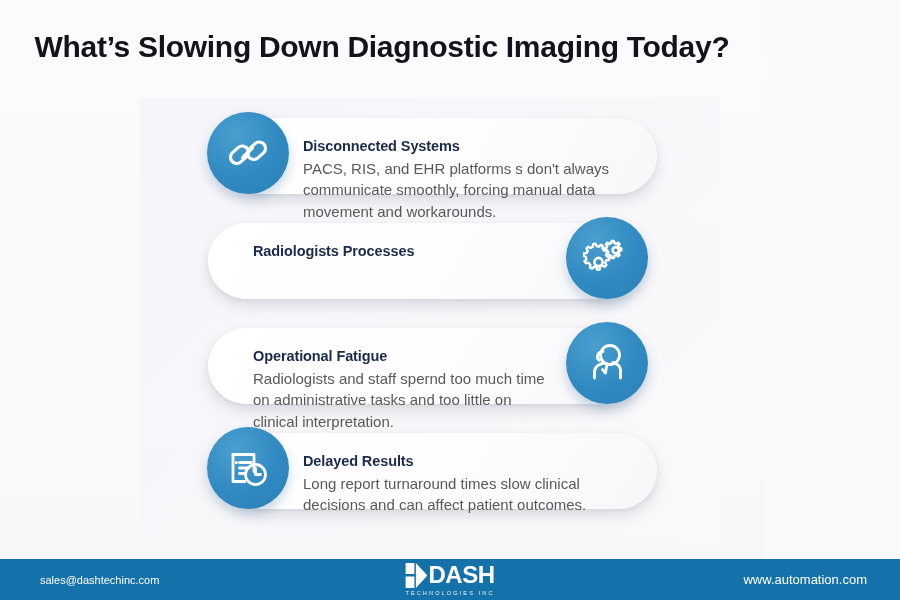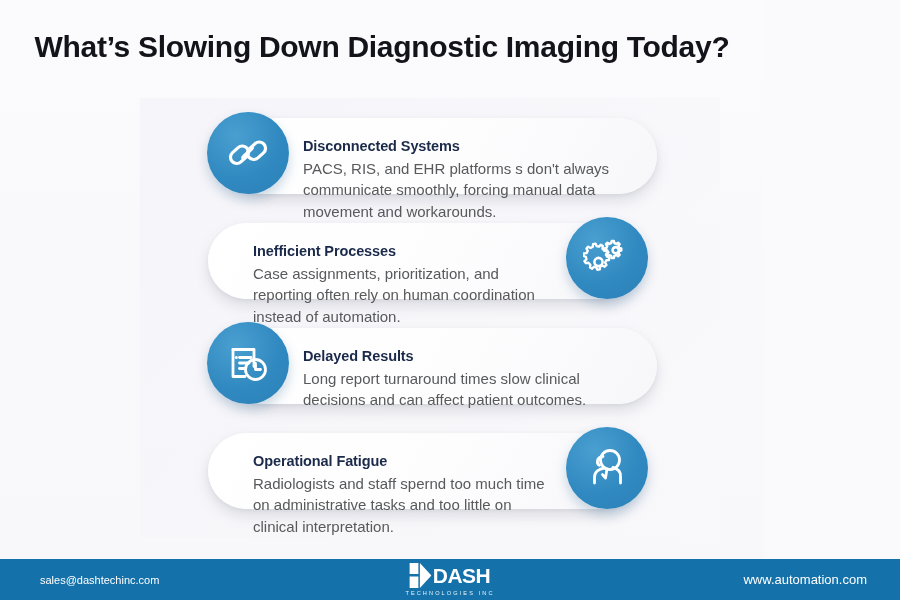--- a/index.html
+++ b/index.html
@@ -143,21 +143,21 @@
     line-height: 1;
   }
   .logo-row {
     display: flex;
     align-items: center;
     justify-content: center;
     gap: 1px;
   }
   .logo-mark { display: block; }
   .logo-word {
-    font-size: 21px;
+    font-size: 24px;
     font-weight: bold;
     color: #ffffff;
     letter-spacing: -0.5px;
     line-height: 1;
   }
   .logo-tag {
     margin-top: 3px;
     font-size: 5.6px;
     letter-spacing: 2.1px;
     color: #ffffff;
@@ -202,22 +202,40 @@
 
             <path d="M18 13.2 l2.6 .6 1.9-2.2 2.3 1.5 -.4 2.9 2.1 2.1 2.9-.4 1.5 2.3 -2.2 1.9 .6 2.6 2.7 1.1 -.5 2.7 -2.9 .3 -1.3 2.4 1.4 2.6 -1.9 2 -2.6-1.4 -2.4 1.3 -.3 2.9 -2.7 .5 -1.1-2.7 -2.6-.6 -1.9 2.2 -2.3-1.5 .4-2.9 -2.1-2.1 -2.9 .4 -1.5-2.3 2.2-1.9 -.6-2.6 -2.7-1.1 .5-2.7 2.9-.3 1.3-2.4 -1.4-2.6 1.9-2 2.6 1.4 2.4-1.3 .3-2.9 2.7-.5z" transform="translate(-3,-1) scale(.92)"></path>
             <circle cx="15.5" cy="27" r="4.1"></circle>
 
             <path d="M33 8.5 l2.1 .9 1.8-1.3 1.6 1.6 -1.3 1.8 .9 2.1 2.2 .5 0 2.3 -2.2 .5 -.9 2.1 1.3 1.8 -1.6 1.6 -1.8-1.3 -2.1 .9 -.5 2.2 -2.3 0 -.5-2.2 -2.1-.9 -1.8 1.3 -1.6-1.6 1.3-1.8 -.9-2.1 -2.2-.5 0-2.3 2.2-.5 .9-2.1 -1.3-1.8 1.6-1.6 1.8 1.3 2.1-.9 .5-2.2 2.3 0z" transform="translate(0,0) scale(.95)"></path>
             <circle cx="32.7" cy="15.2" r="3.1"></circle>
           </g>
         </svg>
       </div>
       <div class="card-text">
-        <p class="card-title">Inefficient Processes</p>
-        <p class="card-desc">Case assignments, prioritization, and reporting often rely on human coordination instead of automation.</p>
+        <p class="card-title">Radiologists Processes</p>
+      </div>
+    </div>
+
+    <div class="card right-icon">
+      <div class="pill"></div>
+      <div class="icon-circle">
+        <svg width="46" height="46" viewBox="0 0 46 46">
+          <g fill="none" stroke="#ffffff" stroke-width="2.8" stroke-linecap="round" stroke-linejoin="round">
+            <circle cx="26" cy="15" r="9.5"></circle>
+            <path d="M10.5 38 v-6 c0-5.2 4.6-8.2 10-9"></path>
+            <path d="M36.5 38 v-7 c0-4.6-3.4-7.4-7.6-8.6"></path>
+            <path d="M23 24 l-1.5 9 -3-3.4"></path>
+            <path d="M19 11.5 c-3.2 .4-5.4 2.6-5.6 5 -.15 1.8 .8 3.2 2 3.8"></path>
+          </g>
+        </svg>
+      </div>
+      <div class="card-text">
+        <p class="card-title">Operational Fatigue</p>
+        <p class="card-desc">Radiologists and staff spernd too much time on administrative tasks and too little on clinical interpretation.</p>
       </div>
     </div>
 
     <div class="card left-icon">
       <div class="pill"></div>
       <div class="icon-circle">
         <svg width="46" height="46" viewBox="0 0 46 46">
           <g fill="none" stroke="#ffffff" stroke-width="2.8" stroke-linecap="round" stroke-linejoin="round">
             <path d="M8 9.5 h21 v17"></path>
             <path d="M8 9.5 v27 h12"></path>
@@ -229,39 +247,20 @@
           </g>
           <circle cx="11.3" cy="17.5" r="1.5" fill="#ffffff"></circle>
         </svg>
       </div>
       <div class="card-text">
         <p class="card-title">Delayed Results</p>
         <p class="card-desc">Long report turnaround times slow clinical decisions and can affect patient outcomes.</p>
       </div>
     </div>
 
-    <div class="card right-icon">
-      <div class="pill"></div>
-      <div class="icon-circle">
-        <svg width="46" height="46" viewBox="0 0 46 46">
-          <g fill="none" stroke="#ffffff" stroke-width="2.8" stroke-linecap="round" stroke-linejoin="round">
-            <circle cx="26" cy="15" r="9.5"></circle>
-            <path d="M10.5 38 v-6 c0-5.2 4.6-8.2 10-9"></path>
-            <path d="M36.5 38 v-7 c0-4.6-3.4-7.4-7.6-8.6"></path>
-            <path d="M23 24 l-1.5 9 -3-3.4"></path>
-            <path d="M19 11.5 c-3.2 .4-5.4 2.6-5.6 5 -.15 1.8 .8 3.2 2 3.8"></path>
-          </g>
-        </svg>
-      </div>
-      <div class="card-text">
-        <p class="card-title">Operational Fatigue</p>
-        <p class="card-desc">Radiologists and staff spernd too much time on administrative tasks and too little on clinical interpretation.</p>
-      </div>
-    </div>
-
   </div>
 
   <div class="footer">
     <span class="footer-email">sales@dashtechinc.com</span>
 
     <div class="footer-logo">
       <div class="logo-row">
         <svg class="logo-mark" width="22" height="25" viewBox="0 0 22 25">
           <rect x="0" y="0" width="9" height="11" fill="#ffffff"></rect>
           <rect x="0" y="13.5" width="9" height="11.5" fill="#ffffff"></rect>

